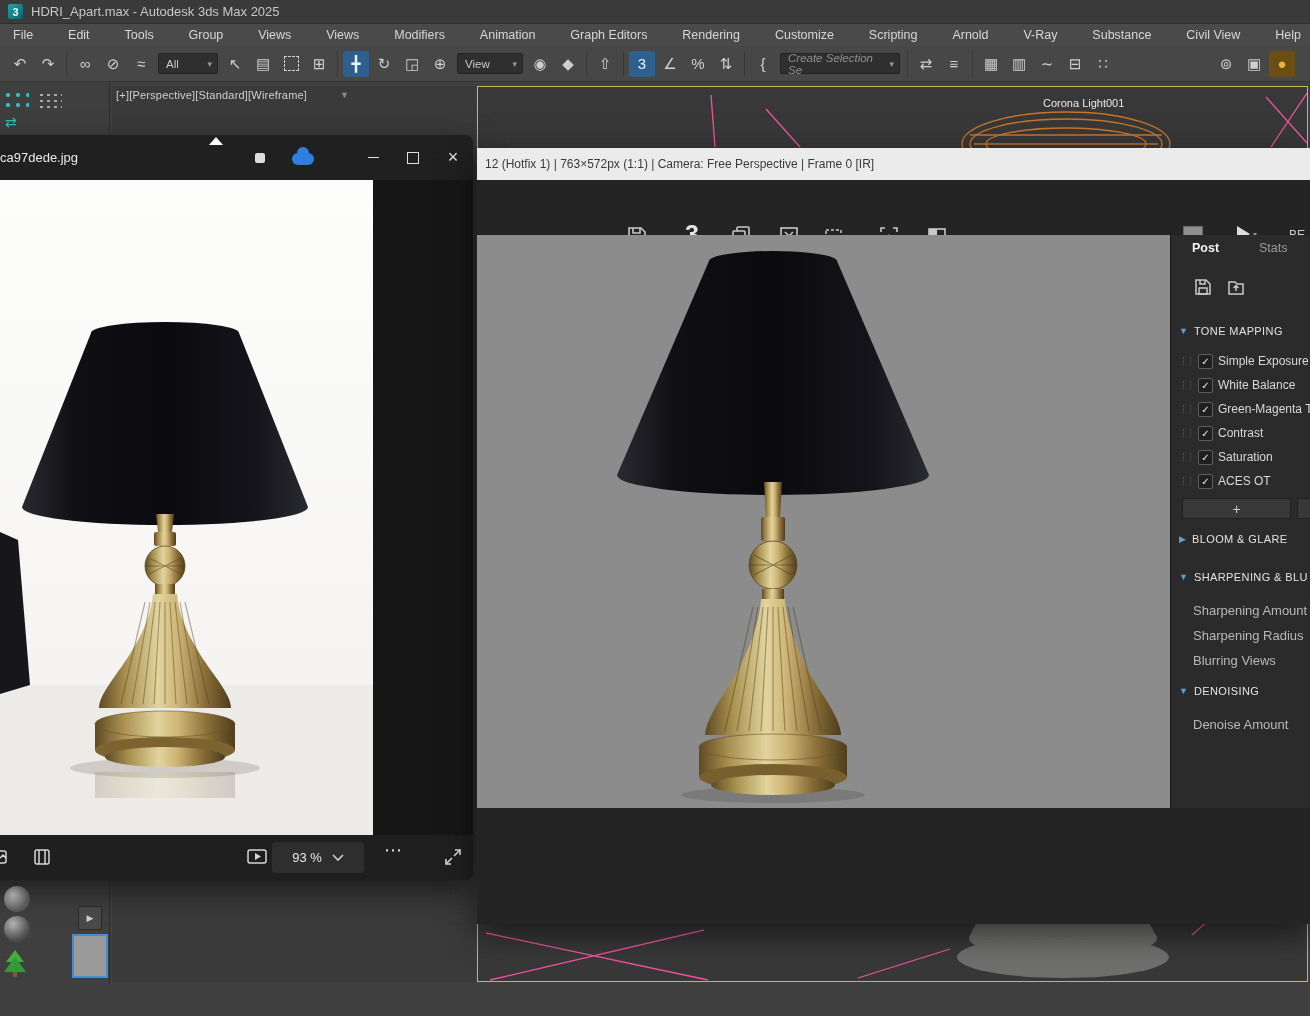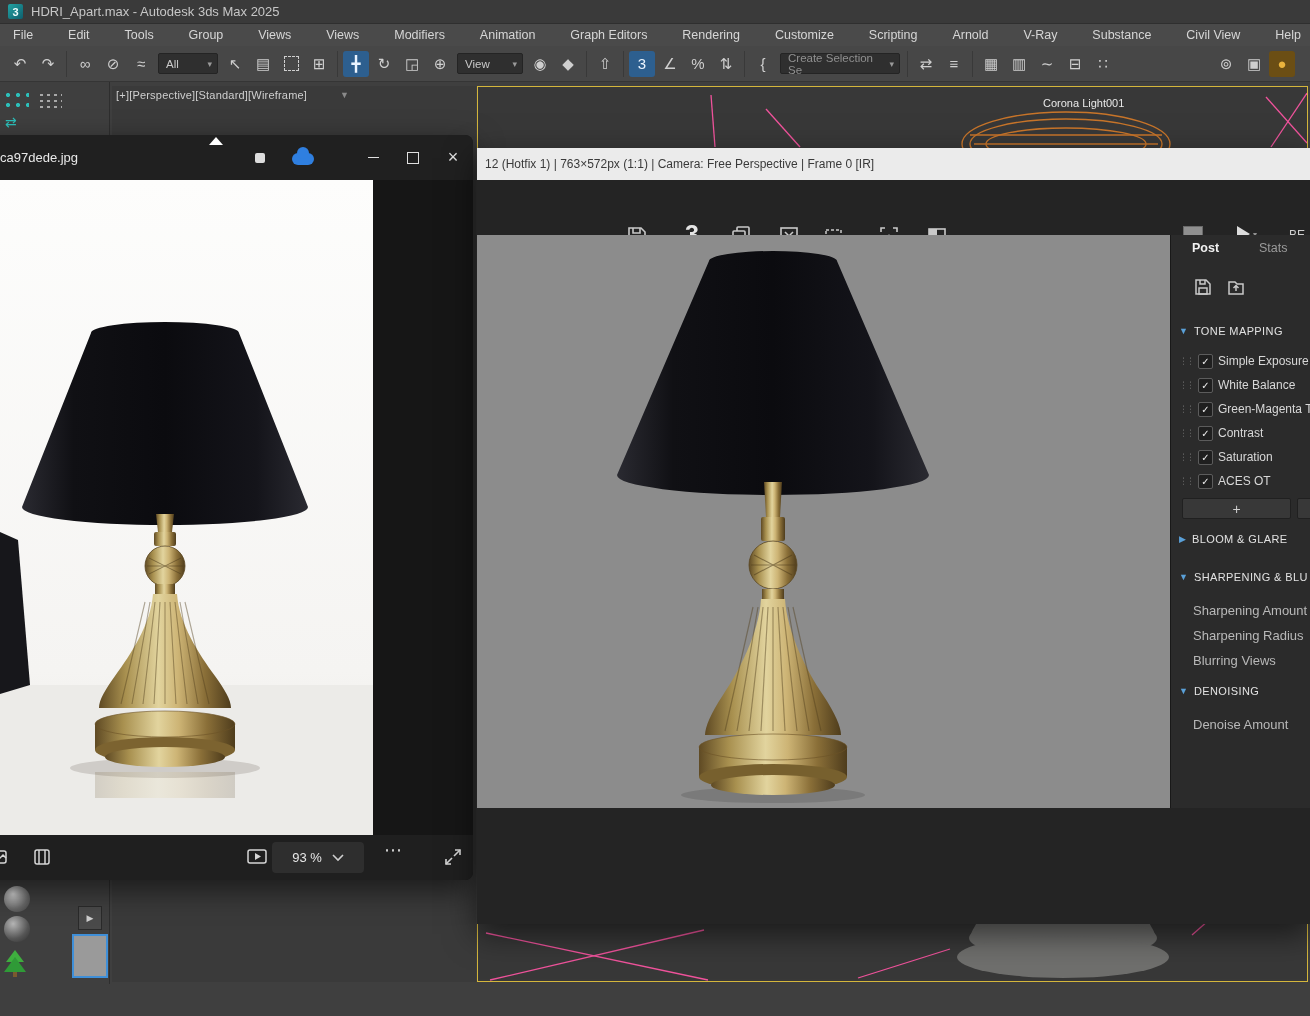--- a/index.html
+++ b/index.html
@@ -16,21 +16,21 @@
   .menu-item{padding:0 9px;font-size:12.5px;color:#d6d6d6;line-height:22px;white-space:nowrap;}
 
   
   .toolbar{position:absolute;left:0;top:46px;width:100%;height:36px;background:#474747;border-bottom:1px solid #353535;display:flex;align-items:center;padding:0 6px;box-sizing:border-box;}
   .tbi{width:26px;height:26px;display:flex;align-items:center;justify-content:center;color:#cfcfcf;font-size:15px;border-radius:3px;margin:0 1px;flex:none;}
   .tbi.active{background:#2d5f8f;color:#eaf4ff;}
   .tbi.hot{background:#6b4e14;color:#eab33c;}
   .tbsep{width:1px;height:26px;background:#393939;margin:0 4px;flex:none;}
   .combo{height:21px;background:#2f2f2f;border:1px solid #242424;color:#c9c9c9;font-size:11.5px;display:flex;align-items:center;justify-content:space-between;padding:0 5px 0 7px;border-radius:2px;margin:0 3px;flex:none;box-sizing:border-box;}
   .combo .caret{font-size:9px;color:#9a9a9a;margin-left:5px;}
-  .combo.dim span:first-child{color:#909090;}
+  .combo.dim span:first-child{color:#909090;font-style:italic;}
   .tb-right{margin-left:auto;display:flex;align-items:center;padding-right:8px;}
 
   
   .dock{position:absolute;left:0;top:82px;width:110px;height:902px;background:#3f3f3f;border-right:1px solid #2e2e2e;box-sizing:border-box;}
   .dotgrid{width:24px;height:18px;background-image:radial-gradient(#a8a8a8 1.5px,transparent 1.7px);background-size:7px 6px;}
   .tealgrid{width:26px;height:20px;background-image:radial-gradient(#2cc0ba 2px,transparent 2.2px);background-size:10px 10px;}
   .sphere1{width:26px;height:26px;border-radius:50%;background:radial-gradient(circle at 35% 30%,#d8d8d8,#6a6a6a 60%,#3c3c3c);}
   .sphere2{width:26px;height:26px;border-radius:50%;background:radial-gradient(circle at 35% 30%,#b5b5b5,#555 60%,#303030);}
   .flyout-btn{width:22px;height:22px;background:#4a4a4a;border:1px solid #2a2a2a;color:#cfcfcf;font-size:9px;display:flex;align-items:center;justify-content:center;}
   .mat-swatch{width:36px;height:44px;background:#9a9a9a;border:2px solid #3f8fd8;box-sizing:border-box;}

